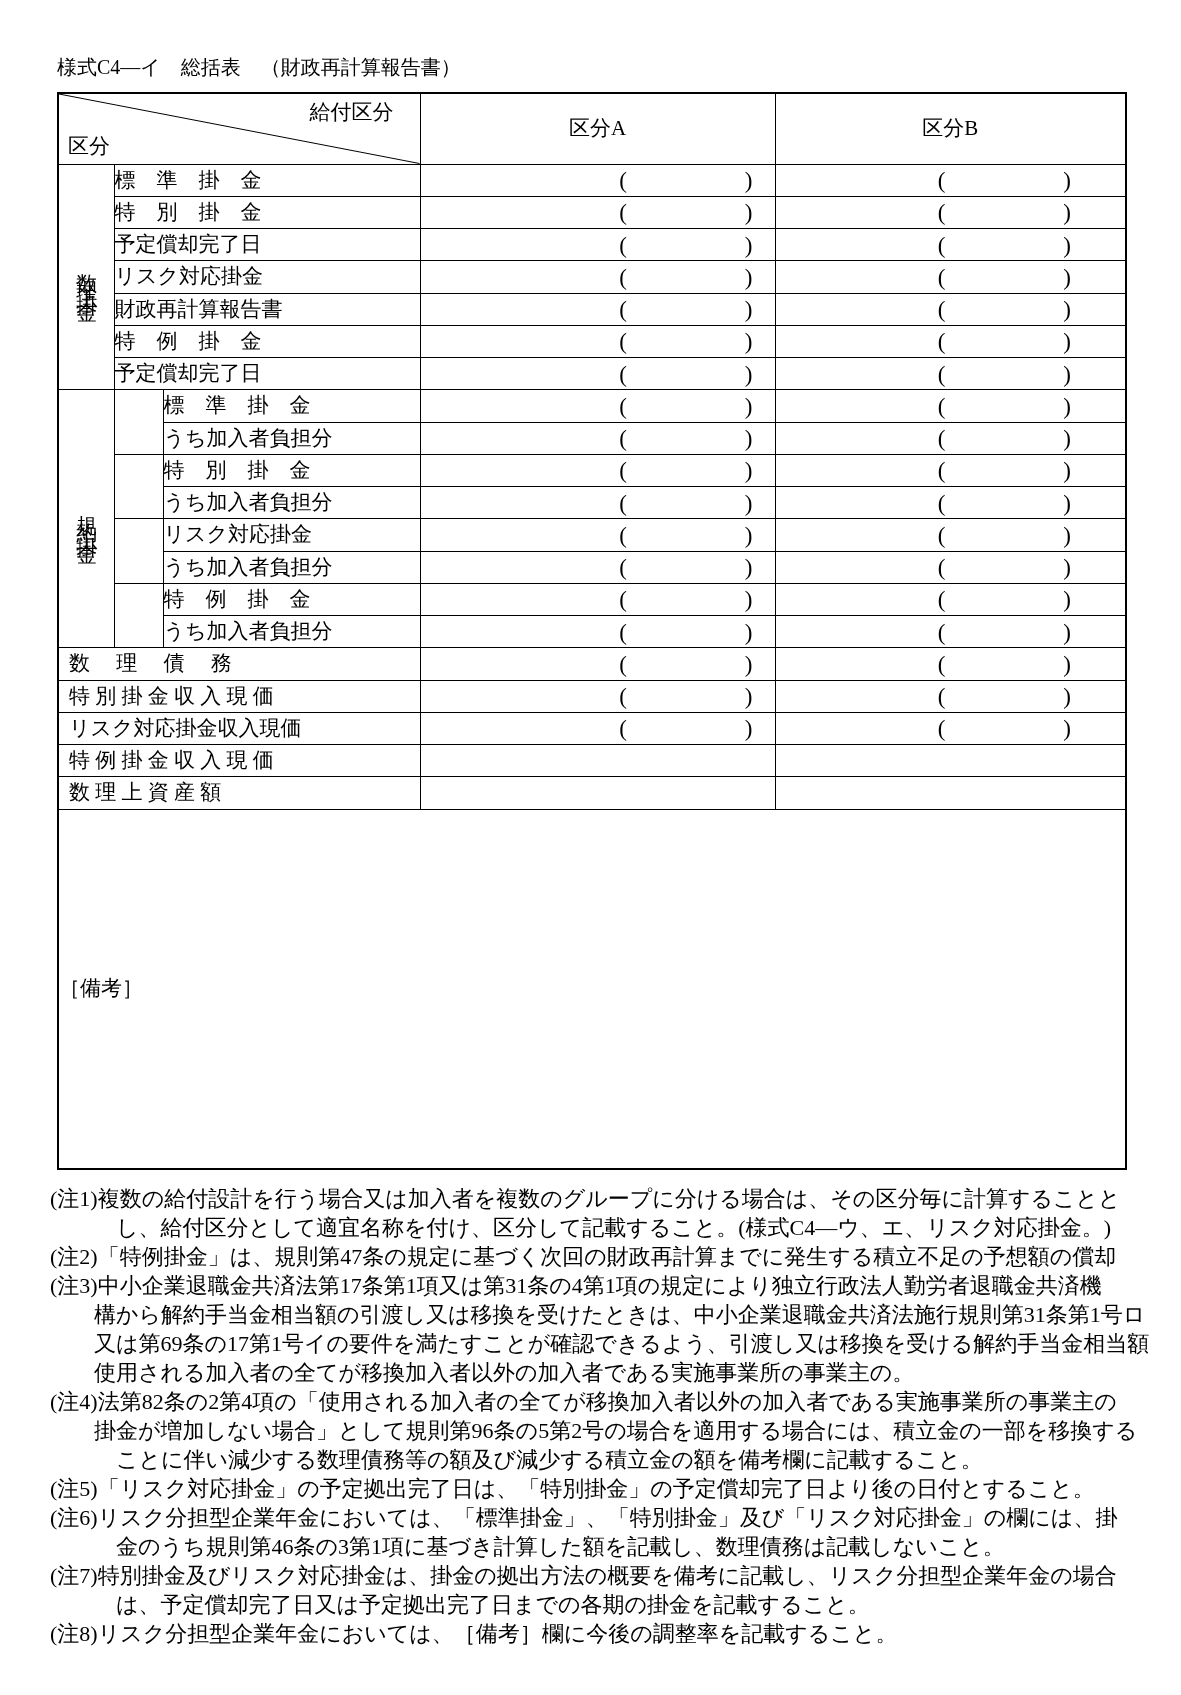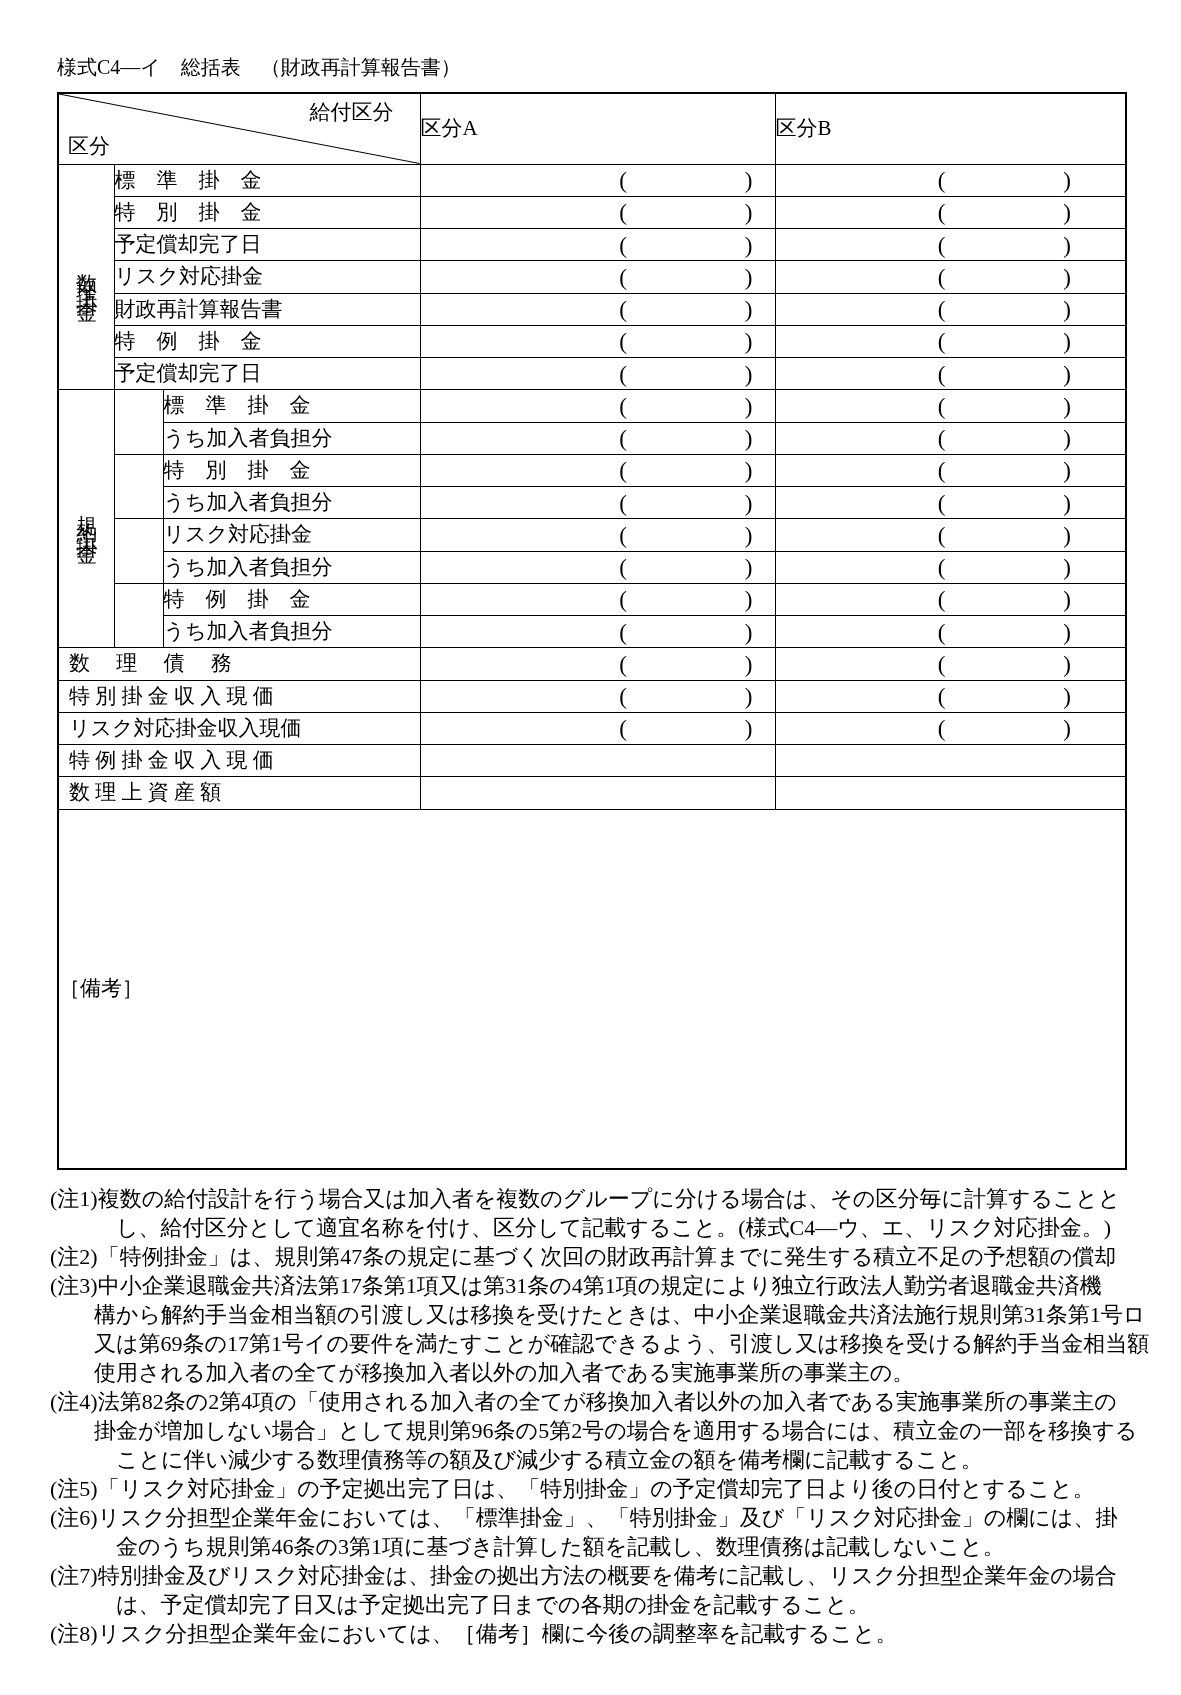--- a/index.html
+++ b/index.html
@@ -13,21 +13,21 @@
   table.form td{border:1px solid #000;padding:0;font-size:21px;line-height:1.1;
                 vertical-align:middle;overflow:hidden;}
   tr.hrow{height:71px;margin-top:30px;}
   tr.drow{height:32.25px;}
   tr.remarks-row{height:360px;}
 
   td.diag{position:relative;}
   td.diag svg{position:absolute;left:0;top:0;width:100%;height:100%;display:block;}
   .diag-top{position:absolute;top:7px;right:26px;}
   .diag-bottom{position:absolute;bottom:5px;left:9px;}
-  td.chead{text-align:left;}
+  td.chead{text-align:center;}
 
   td.grp{text-align:center;}
   .vtext{writing-mode:vertical-rl;text-orientation:upright;display:inline-block;
          letter-spacing:7px;line-height:1;}
 
   td.lbl{text-align:left;padding-left:12px;white-space:pre;}
   td.lbl.wide{padding-left:10px;}
   td.strip{border-right:none;}
   td.mainlbl{border-left:none;}
 

